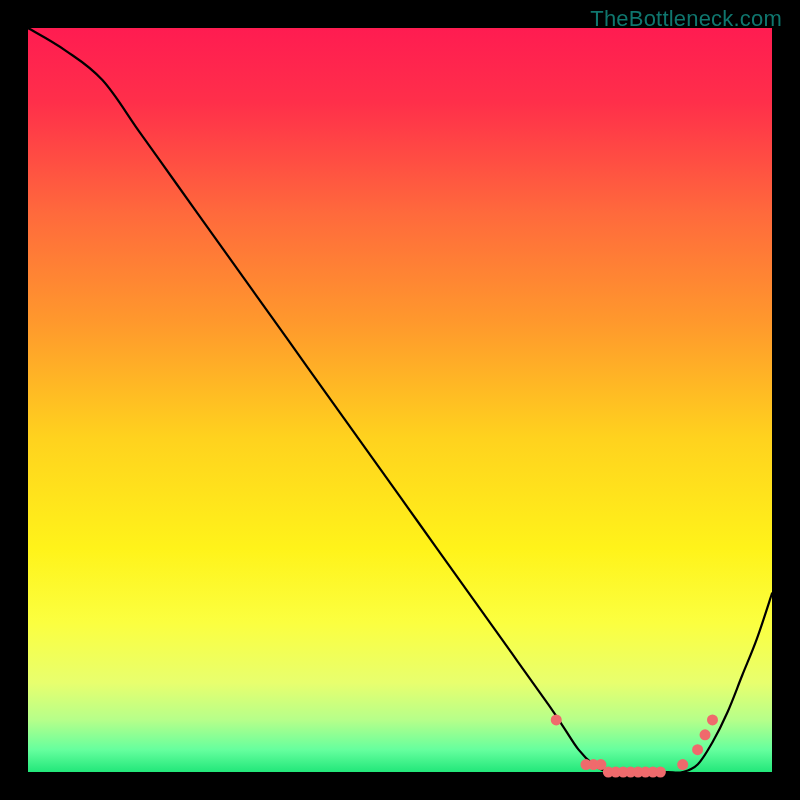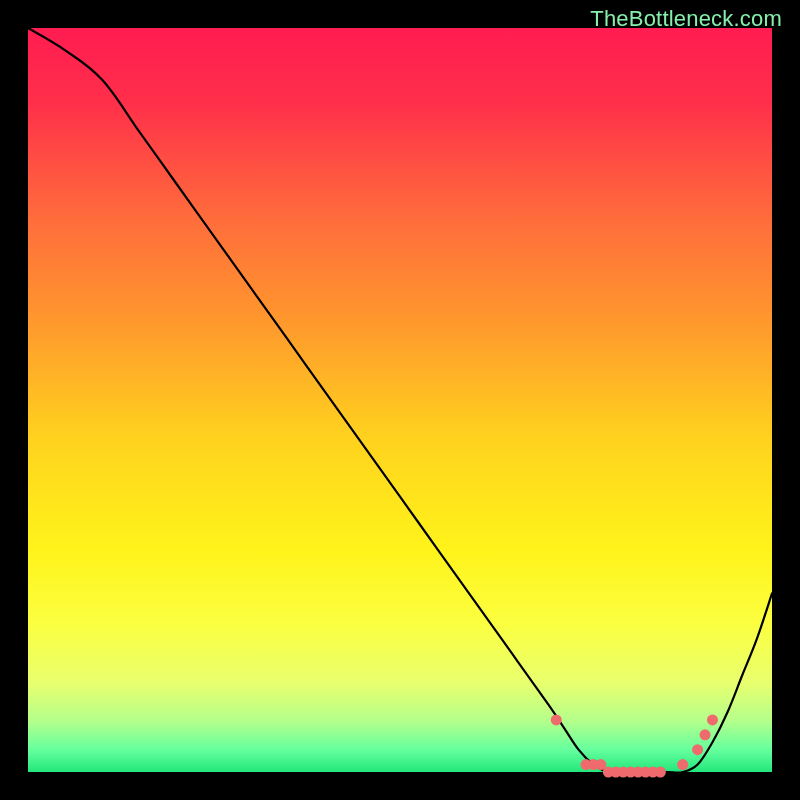--- a/index.html
+++ b/index.html
@@ -8,21 +8,21 @@
     height: 800px;
     background: #000;
     position: relative;
     font-family: Arial, sans-serif;
     overflow: hidden;
   }
   .watermark {
     position: absolute;
     top: 6px;
     right: 18px;
-    color: #86efac;
+    color: #0f766e;
     font-size: 22px;
     font-weight: 500;
     z-index: 10;
     letter-spacing: 0.2px;
   }
   .plot-area {
     position: absolute;
     left: 28px;
     top: 28px;
     width: 744px;

